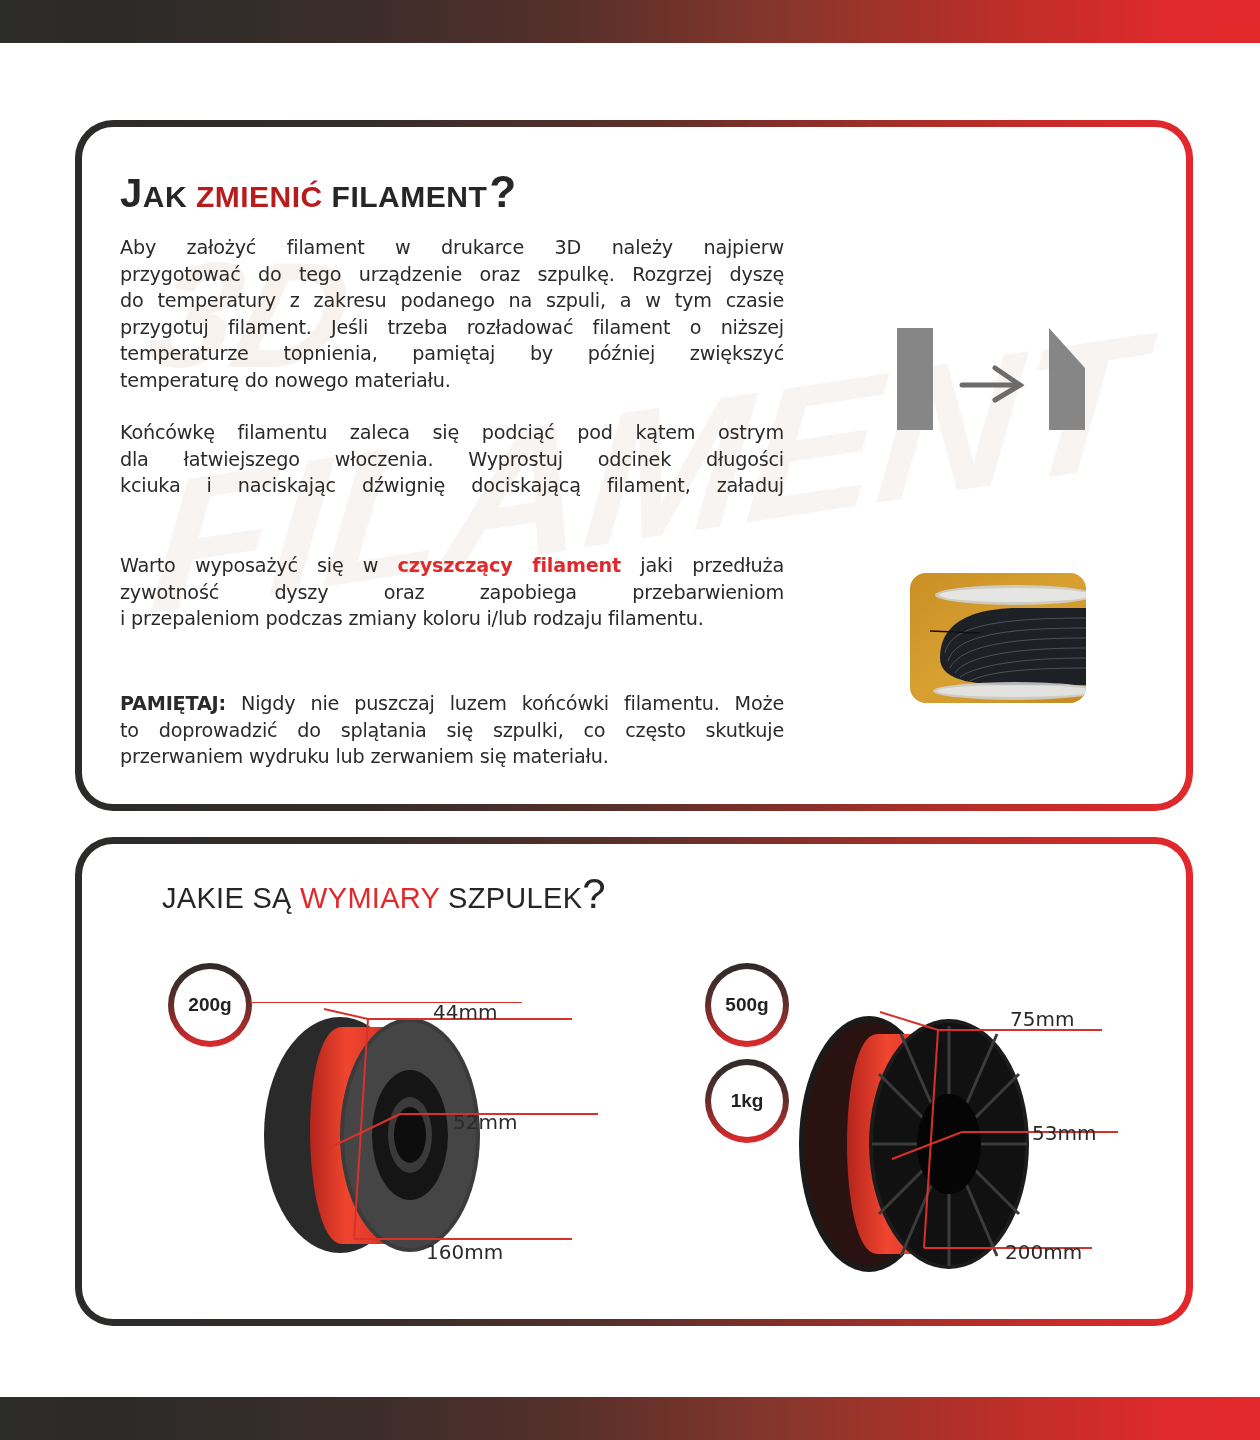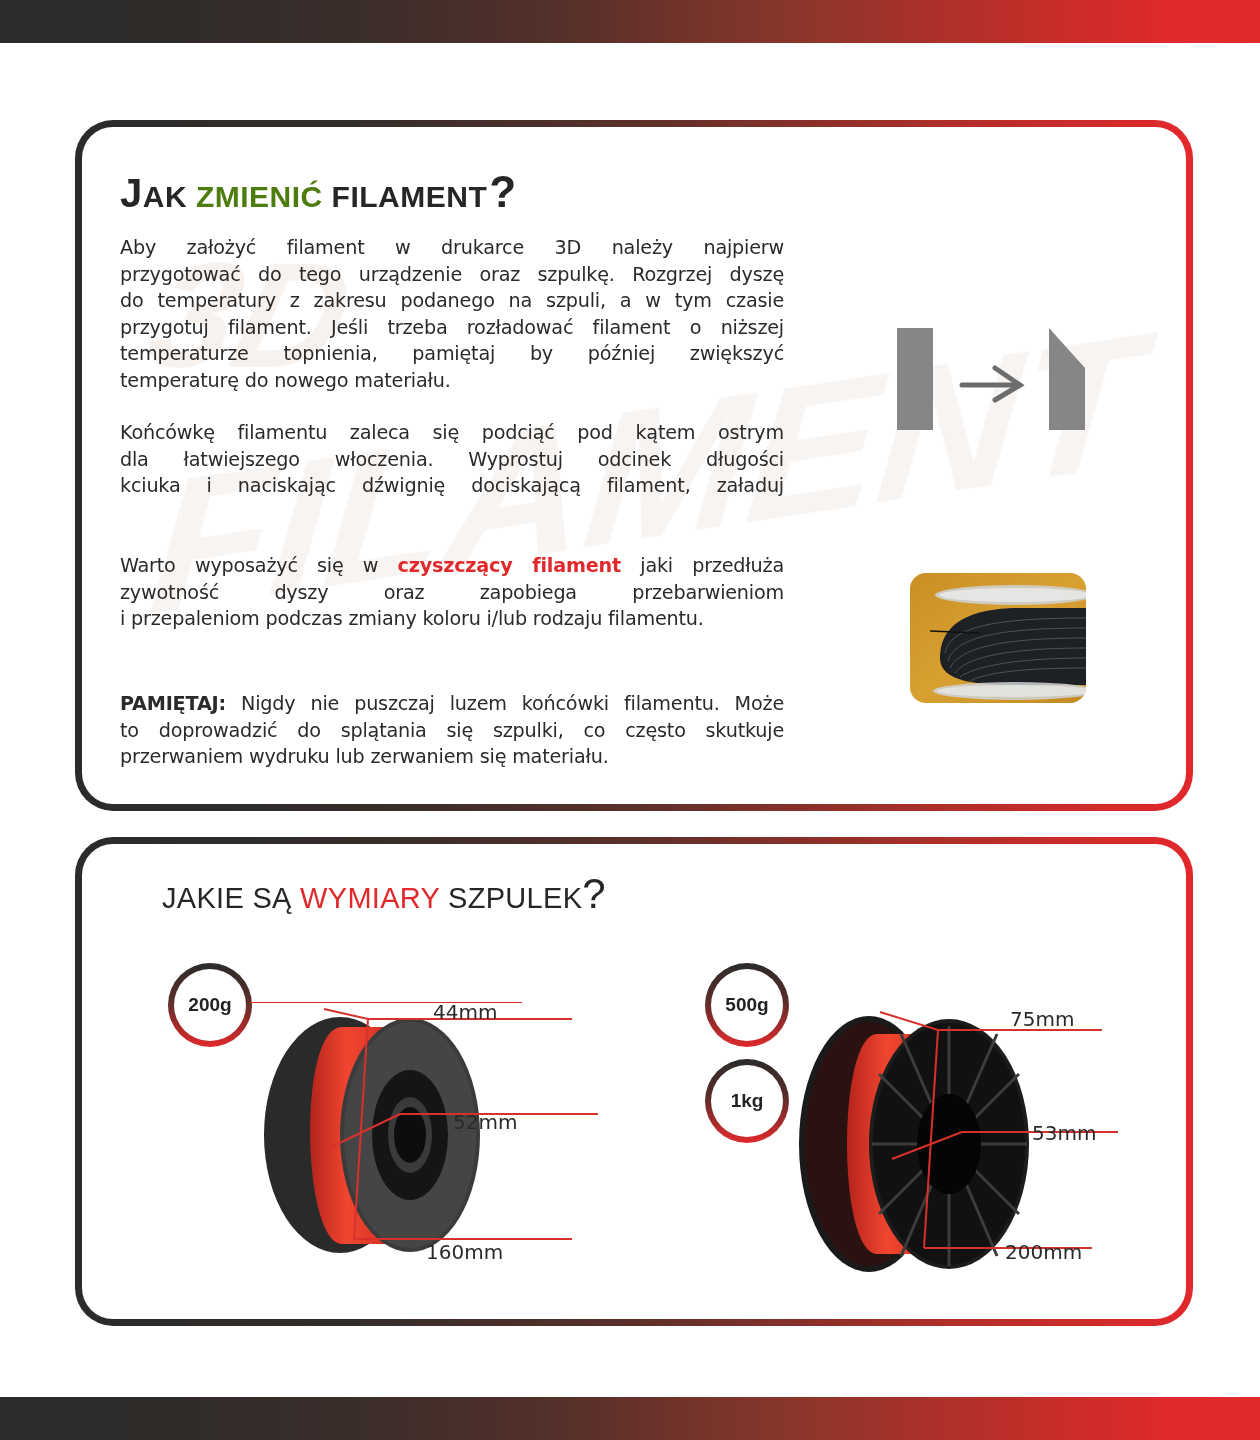--- a/index.html
+++ b/index.html
@@ -17,21 +17,21 @@
   .box-inner { width:100%; height:100%; background:#ffffff; border-radius:31px; position:relative; overflow:hidden; }
   .box1 { left:75px; top:120px; width:1118px; height:691px; }
   .box2 { left:75px; top:837px; width:1118px; height:489px; }
 
   
   .watermark { position:absolute; left:0; top:0; width:100%; height:100%; pointer-events:none; }
 
   .h1 { position:absolute; left:38px; top:40px; font-family:"Liberation Sans", sans-serif; font-weight:bold;
         font-size:30px; letter-spacing:0.5px; color:#262626; white-space:nowrap; }
   .h1 .big { font-size:40px; }
-  .h1 .red { color:#4d7c0f;margin-top:31px; }
+  .h1 .red { color:#b91c1c;margin-top:31px; }
   .h1 .q { font-size:44px; margin-left:2px; }
 
   .para { position:absolute; left:38px; width:664px; font-family:"DejaVu Sans", sans-serif; font-size:19.2px;
           line-height:26.5px; text-align:justify; color:#2a2a2a; letter-spacing:-0.2px; }
   .para b.red { color:#e1292c; font-weight:bold; }
   .para b { font-weight:bold; }
   .p1 { top:108px; }
   .p2 { top:293px; }
   .p3 { top:426px; }
   .p4 { top:564px; }

